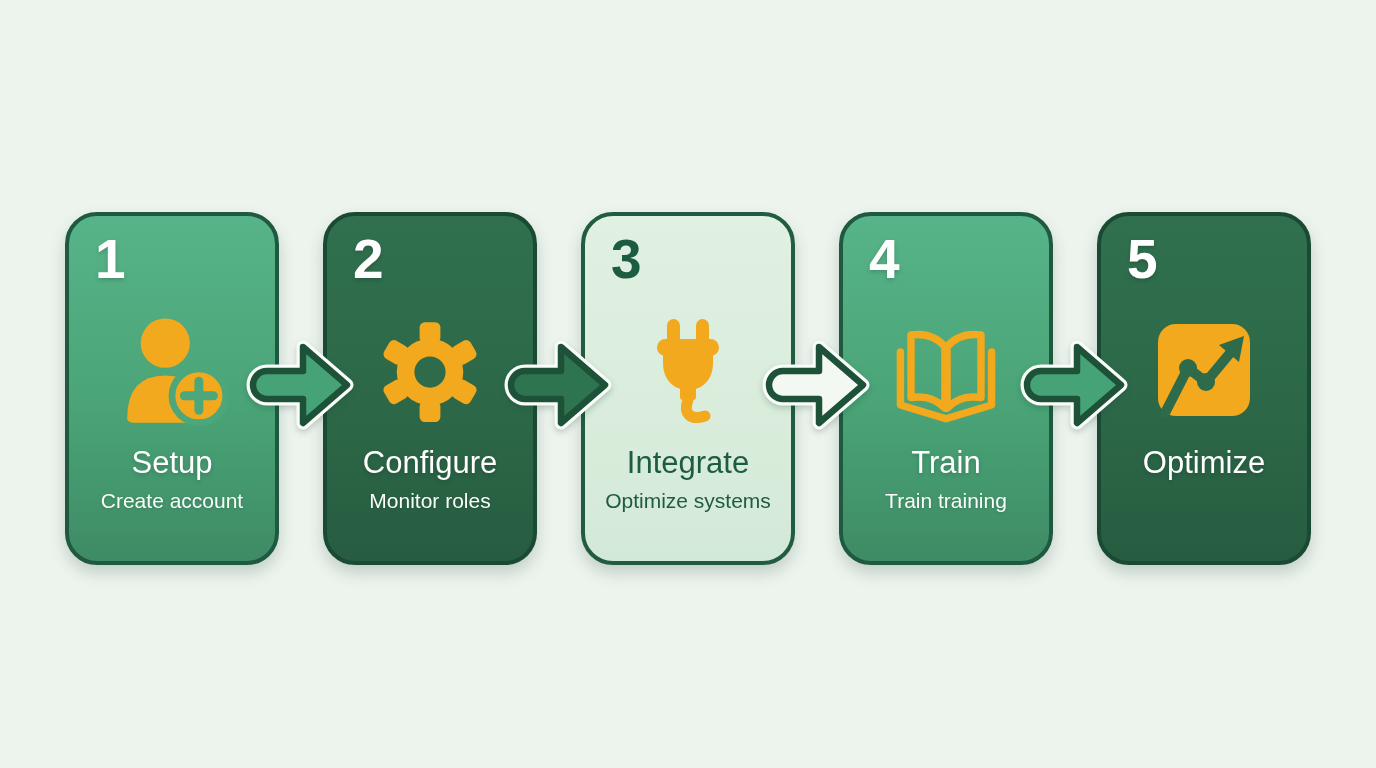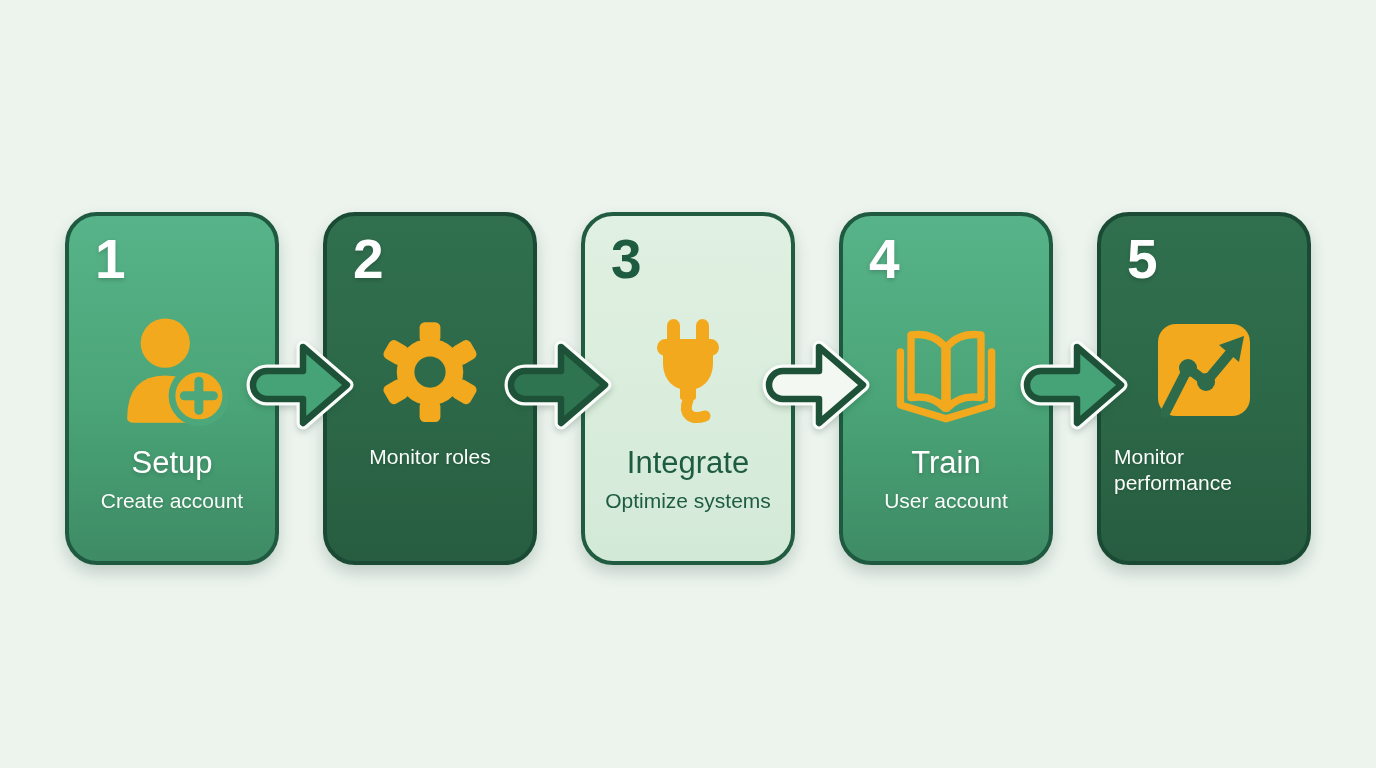--- a/index.html
+++ b/index.html
@@ -84,21 +84,21 @@
     color: #1E5C41;
     text-shadow: none;
     text-align: center;
   }
 
   .card-subtitle {
     margin-top: 7px;
     font-size: 21px;
     line-height: 1.22;
     max-width: 180px;
-    text-align: left;
+    text-align: center;
     color: #FAFDFA;
     text-shadow: 0 1px 3px rgba(0,0,0,0.15);
   }
   .card--light-mint .card-subtitle {
     color: #1E5C41;
     text-shadow: none;
   }
 
   
   .arrow {
@@ -153,20 +153,21 @@
               <rect x="40" y="80" width="20" height="20" rx="5"></rect>
               <rect x="40" y="4" width="20" height="20" rx="5" transform="rotate(60 50 52)"></rect>
               <rect x="40" y="80" width="20" height="20" rx="5" transform="rotate(60 50 52)"></rect>
               <rect x="40" y="4" width="20" height="20" rx="5" transform="rotate(-60 50 52)"></rect>
               <rect x="40" y="80" width="20" height="20" rx="5" transform="rotate(-60 50 52)"></rect>
             </g>
           </g>
           <circle cx="50" cy="52" r="15" fill="#2D6B4B"></circle>
         </svg>
       </div>
+      <div class="card-title">Configure</div>
       <div class="card-subtitle">Monitor roles</div>
     </div>
     <svg class="arrow arrow--dark-green" viewBox="0 0 112 96">
       <path class="casing" d="M58,10 L102,48 L58,86 L58,62 L22,62 A14,14 0 0 1 22,34 L58,34 Z"></path>
       <path class="body" d="M58,10 L102,48 L58,86 L58,62 L22,62 A14,14 0 0 1 22,34 L58,34 Z"></path>
     </svg>
   </div>
 
   <div class="step">
     <div class="card card--light-mint">
@@ -198,37 +199,37 @@
       <div class="card-icon">
         <svg width="122" height="106" viewBox="0 0 100 100">
           <g fill="none" stroke="#F2A91E" stroke-width="7" stroke-linejoin="round" stroke-linecap="round">
             <path d="M49,28 Q37,14 17,17 L17,76 Q37,73 49,86 Z"></path>
             <path d="M51,28 Q63,14 83,17 L83,76 Q63,73 51,86 Z"></path>
             <path d="M7,33 L7,83 L50,96 L93,83 L93,33"></path>
           </g>
         </svg>
       </div>
       <div class="card-title">Train</div>
-      <div class="card-subtitle">User account</div>
+      <div class="card-subtitle">Train training</div>
     </div>
     <svg class="arrow arrow--medium-green" viewBox="0 0 112 96">
       <path class="casing" d="M58,10 L102,48 L58,86 L58,62 L22,62 A14,14 0 0 1 22,34 L58,34 Z"></path>
       <path class="body" d="M58,10 L102,48 L58,86 L58,62 L22,62 A14,14 0 0 1 22,34 L58,34 Z"></path>
     </svg>
   </div>
 
   <div class="step">
     <div class="card card--dark-green">
       <div class="card-number">5</div>
       <div class="card-icon">
         <svg width="100" height="100" viewBox="0 0 100 100">
           <rect x="4" y="4" width="92" height="92" rx="18" fill="#F2A91E"></rect>
           <path d="M11,93 L34,48 L52,62 L77,32" fill="none" stroke="#2D6B4B" stroke-width="10" stroke-linecap="round" stroke-linejoin="round"></path>
           <circle cx="34" cy="48" r="9" fill="#2D6B4B"></circle>
           <circle cx="52" cy="62" r="9" fill="#2D6B4B"></circle>
           <polygon points="90,16 85,42 65,25" fill="#2D6B4B"></polygon>
         </svg>
       </div>
-      <div class="card-subtitle">Monitor performance</div>
+      <div class="card-title">Optimize</div>
     </div>
   </div>
 
 </div>
 
 </body></html>

